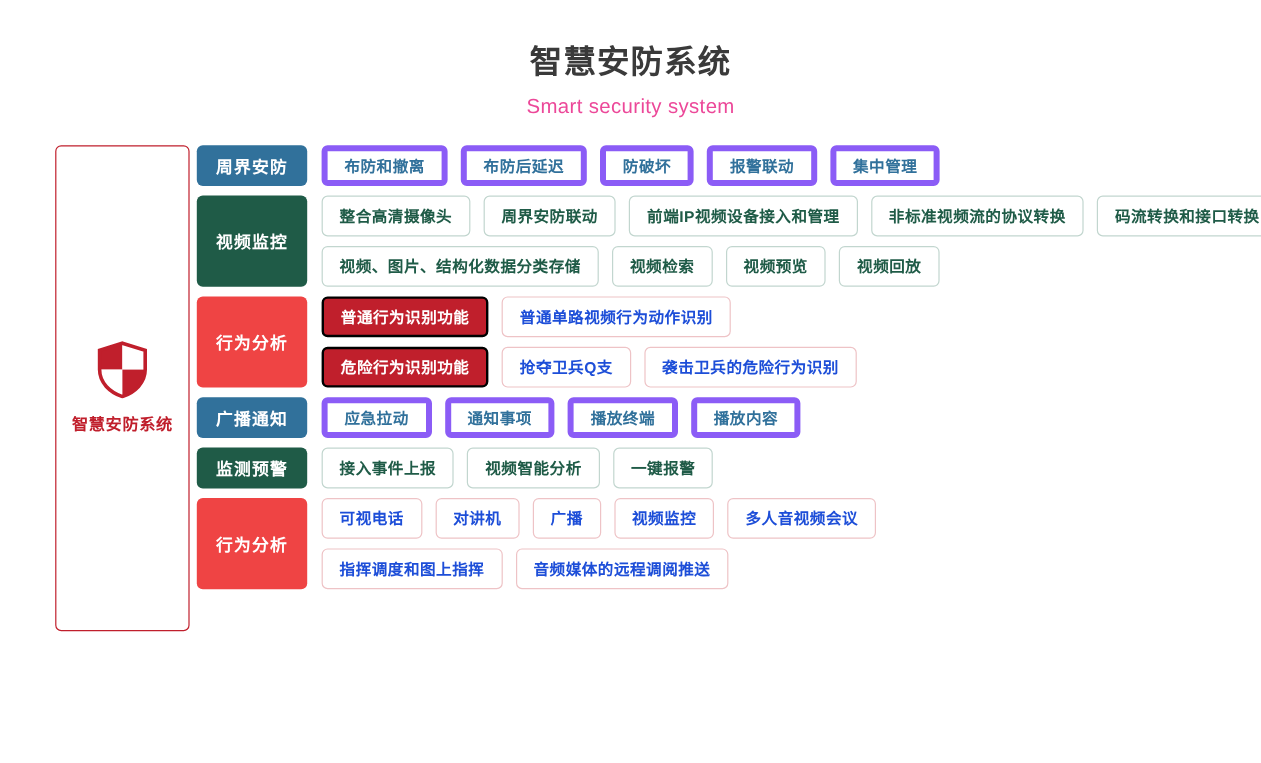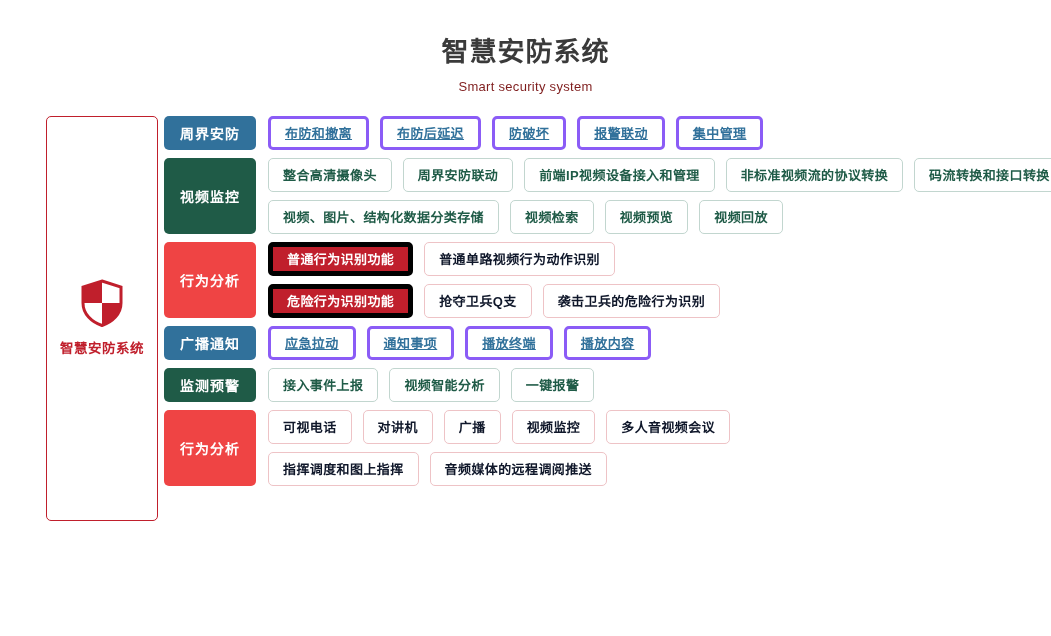--- a/index.html
+++ b/index.html
@@ -25,22 +25,22 @@
   .header h1 {
     margin: 0;
     font-size: 27px;
     font-weight: bold;
     letter-spacing: 1px;
     color: #3a3a3a;
     line-height: 1.25;
   }
   .header .subtitle {
     margin-top: 9px;
-    font-size: 13px;
-    color: #7f1d1d;
+    font-size: 17px;
+    color: #ec4899;
     letter-spacing: .3px;
   }
 
   
   .diagram {
     position: relative;
     margin-top: 22px;
     padding-left: 46px;
     display: flex;
     align-items: flex-start;
@@ -132,34 +132,33 @@
     font-size: 13px;
     font-weight: bold;
     white-space: nowrap;
     background: #ffffff;
     margin-right: 11px;
     letter-spacing: .4px;
   }
   .pill:last-child { margin-right: 0; }
 
   .pill.blue {
-    border: 3px solid #8b5cf6;
+    border: 5px solid #8b5cf6;
     color: #31719b;
-    text-decoration: underline;
   }
   .pill.green {
     border: 1px solid #c2d6cf;
     color: #1f5b47;
   }
   .pill.red {
     border: 1px solid #eec3c6;
-    color: #0f172a;
+    color: #1d4ed8;
   }
   .pill.red-solid {
-    border: 5px solid #000000;
+    border: 2px solid #000000;
     background: #c01f2c;
     color: #ffffff;
   }
 
   
   .row-h1 .cat-tile { height: 34px; }
   .row-h2 .cat-tile { height: 76px; }
 </style>
 </head>
 <body>

